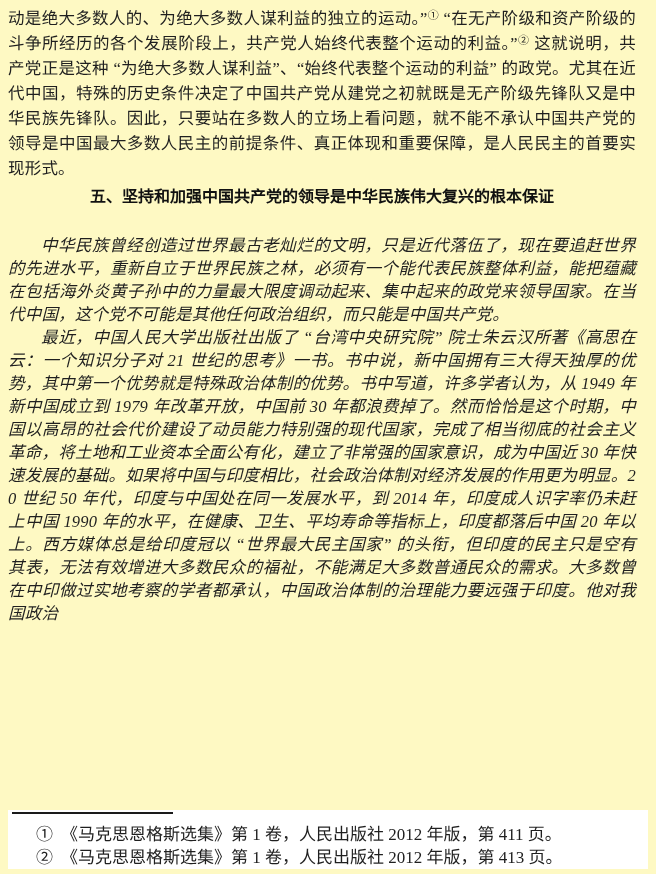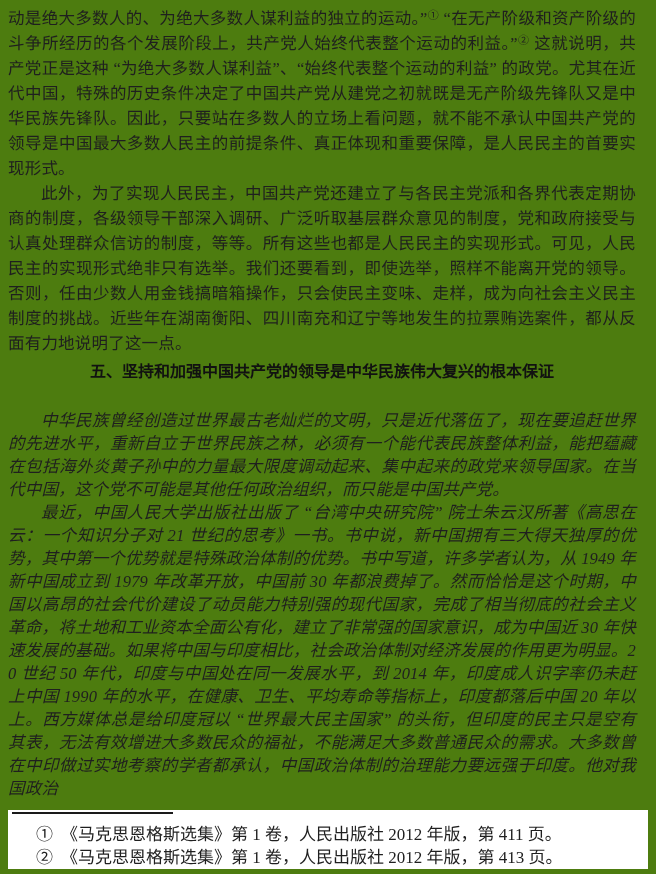--- a/index.html
+++ b/index.html
@@ -1,21 +1,21 @@
 <!DOCTYPE html>
 <html lang="zh-CN"><head>
 <meta charset="utf-8">
 <style>
   html, body { margin: 0; padding: 0; background: #e8e8e8; }
   .page {
     position: relative;
     width: 656px;
     height: 874px;
     margin: 0 auto;
-    background: #4d7c0f;
+    background: #fef9c3;
     box-sizing: border-box;
     padding: 6px 20px 0 8px;
     overflow: hidden;
     font-family: "Liberation Serif", "DejaVu Serif", serif;
     color: #1f1f1f;
   }
   .body-para {
     margin: 0;
     font-size: 16.5px;
     line-height: 25px;
@@ -62,21 +62,20 @@
   }
   .fn-marker { margin-right: 8px; }
 </style>
 </head>
 <body>
 
 <div class="page">
 
   <p class="body-para"><span>动是绝大多数人的、为绝大多数人谋利益的独立的运动。”</span><sup class="fn-ref">①</sup><span> “在无产阶级和资产阶级的斗争所经历的各个发展阶段上，共产党人始终代表整个运动的利益。”</span><sup class="fn-ref">②</sup><span> 这就说明，共产党正是这种 “为绝大多数人谋利益”、“始终代表整个运动的利益” 的政党。尤其在近代中国，特殊的历史条件决定了中国共产党从建党之初就既是无产阶级先锋队又是中华民族先锋队。因此，只要站在多数人的立场上看问题，就不能不承认中国共产党的领导是中国最大多数人民主的前提条件、真正体现和重要保障，是人民民主的首要实现形式。</span></p>
 
-  <p class="body-para indent">此外，为了实现人民民主，中国共产党还建立了与各民主党派和各界代表定期协商的制度，各级领导干部深入调研、广泛听取基层群众意见的制度，党和政府接受与认真处理群众信访的制度，等等。所有这些也都是人民民主的实现形式。可见，人民民主的实现形式绝非只有选举。我们还要看到，即使选举，照样不能离开党的领导。否则，任由少数人用金钱搞暗箱操作，只会使民主变味、走样，成为向社会主义民主制度的挑战。近些年在湖南衡阳、四川南充和辽宁等地发生的拉票贿选案件，都从反面有力地说明了这一点。</p>
 
   <h2 class="section-heading">五、坚持和加强中国共产党的领导是中华民族伟大复兴的根本保证</h2>
 
   <div class="lower-section">
     <p class="body-para indent">中华民族曾经创造过世界最古老灿烂的文明，只是近代落伍了，现在要追赶世界的先进水平，重新自立于世界民族之林，必须有一个能代表民族整体利益，能把蕴藏在包括海外炎黄子孙中的力量最大限度调动起来、集中起来的政党来领导国家。在当代中国，这个党不可能是其他任何政治组织，而只能是中国共产党。</p>
     <p class="body-para indent">最近，中国人民大学出版社出版了 “台湾中央研究院” 院士朱云汉所著《高思在云：一个知识分子对 21 世纪的思考》一书。书中说，新中国拥有三大得天独厚的优势，其中第一个优势就是特殊政治体制的优势。书中写道，许多学者认为，从 1949 年新中国成立到 1979 年改革开放，中国前 30 年都浪费掉了。然而恰恰是这个时期，中国以高昂的社会代价建设了动员能力特别强的现代国家，完成了相当彻底的社会主义革命，将土地和工业资本全面公有化，建立了非常强的国家意识，成为中国近 30 年快速发展的基础。如果将中国与印度相比，社会政治体制对经济发展的作用更为明显。20 世纪 50 年代，印度与中国处在同一发展水平，到 2014 年，印度成人识字率仍未赶上中国 1990 年的水平，在健康、卫生、平均寿命等指标上，印度都落后中国 20 年以上。西方媒体总是给印度冠以 “世界最大民主国家” 的头衔，但印度的民主只是空有其表，无法有效增进大多数民众的福祉，不能满足大多数普通民众的需求。大多数曾在中印做过实地考察的学者都承认，中国政治体制的治理能力要远强于印度。他对我国政治</p>
   </div>
 
   <div class="footnote-area">
     <div class="fn-rule"></div>

